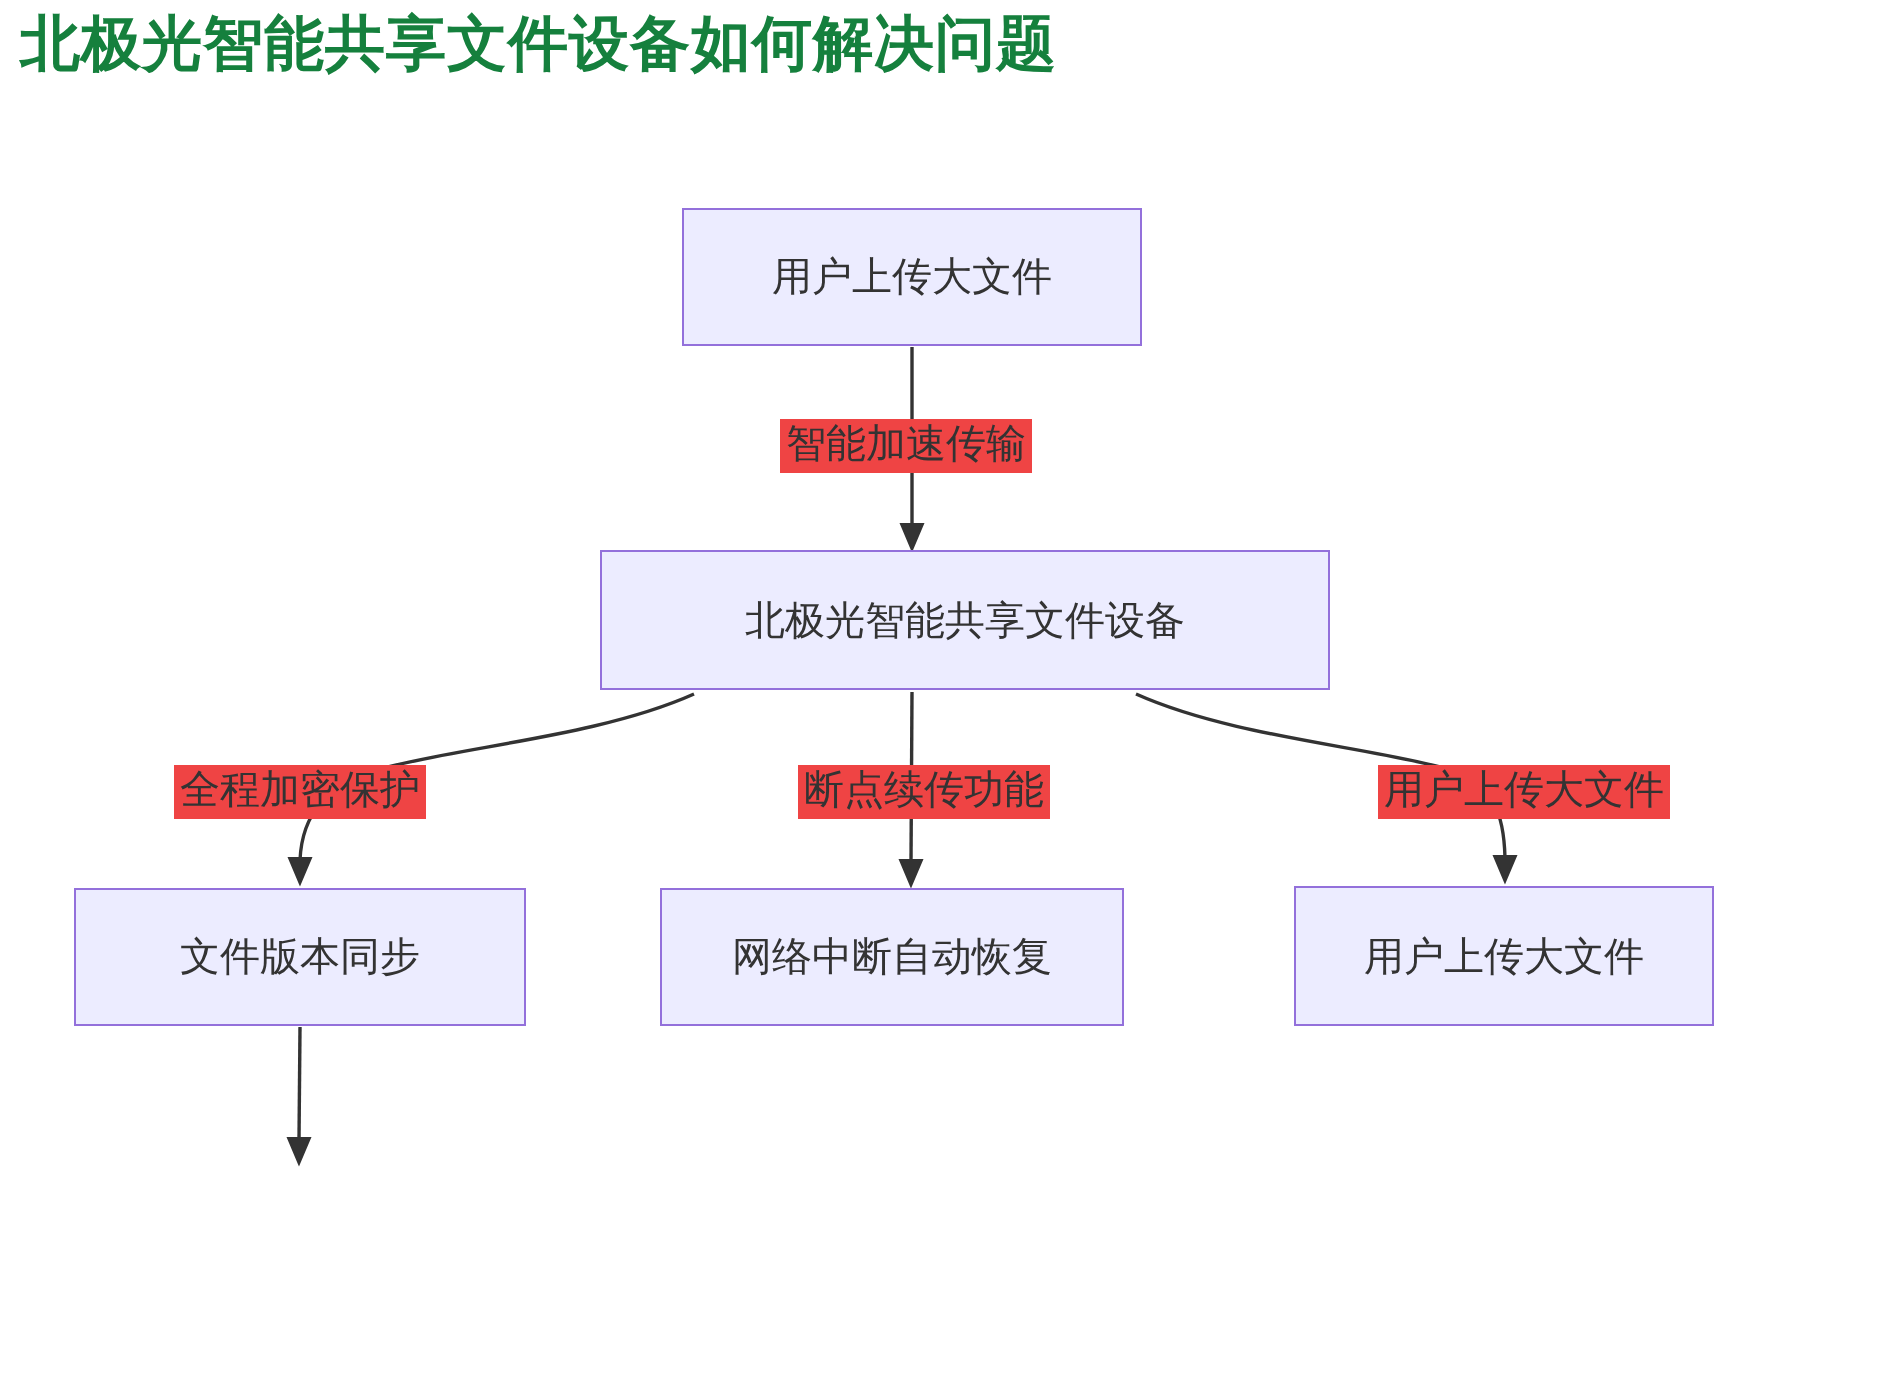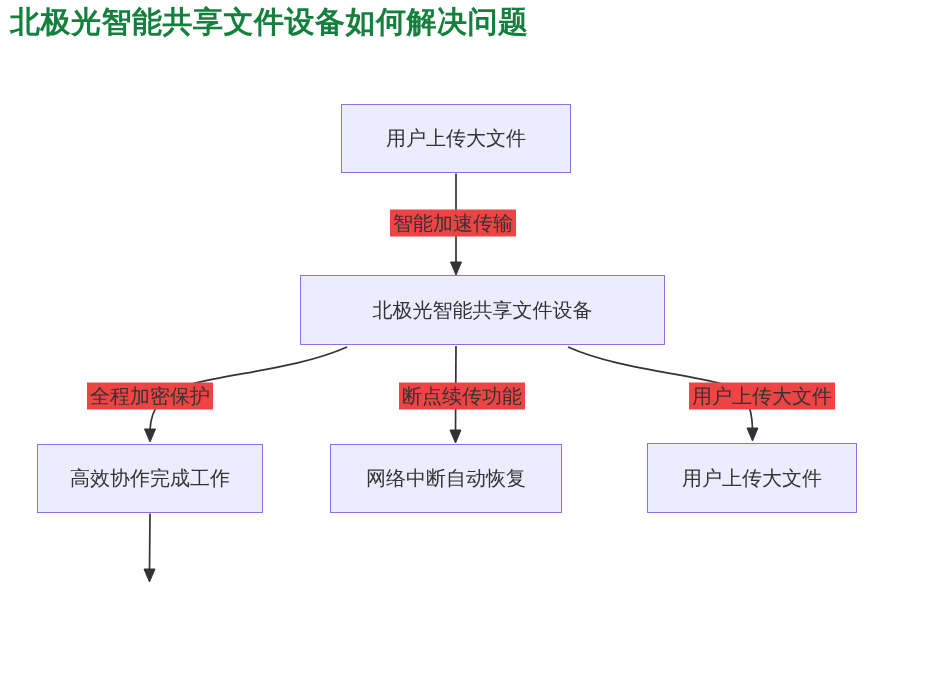--- a/index.html
+++ b/index.html
@@ -55,21 +55,21 @@
     <polygon points="752.5,441 747,428 758,428"></polygon>
 
     <line x1="150" y1="513.5" x2="149.5" y2="570"></line>
     <polygon points="149.5,582 144,569 155,569"></polygon>
   </svg>
 
   <div class="node" style="left:341px; top:104px; width:230px; height:69px;">用户上传大文件</div>
 
   <div class="node" style="left:300px; top:275px; width:365px; height:70px;">北极光智能共享文件设备</div>
 
-  <div class="node" style="left:37px; top:444px; width:226px; height:69px;">高效协作完成工作</div>
+  <div class="node" style="left:37px; top:444px; width:226px; height:69px;">文件版本同步</div>
 
   <div class="node" style="left:330px; top:444px; width:232px; height:69px;">网络中断自动恢复</div>
 
   <div class="node" style="left:647px; top:443px; width:210px; height:70px;">用户上传大文件</div>
 
 
   <div class="edge-label" style="left:453px; top:223px;">智能加速传输</div>
 
   <div class="edge-label" style="left:150px; top:396px;">全程加密保护</div>
 

